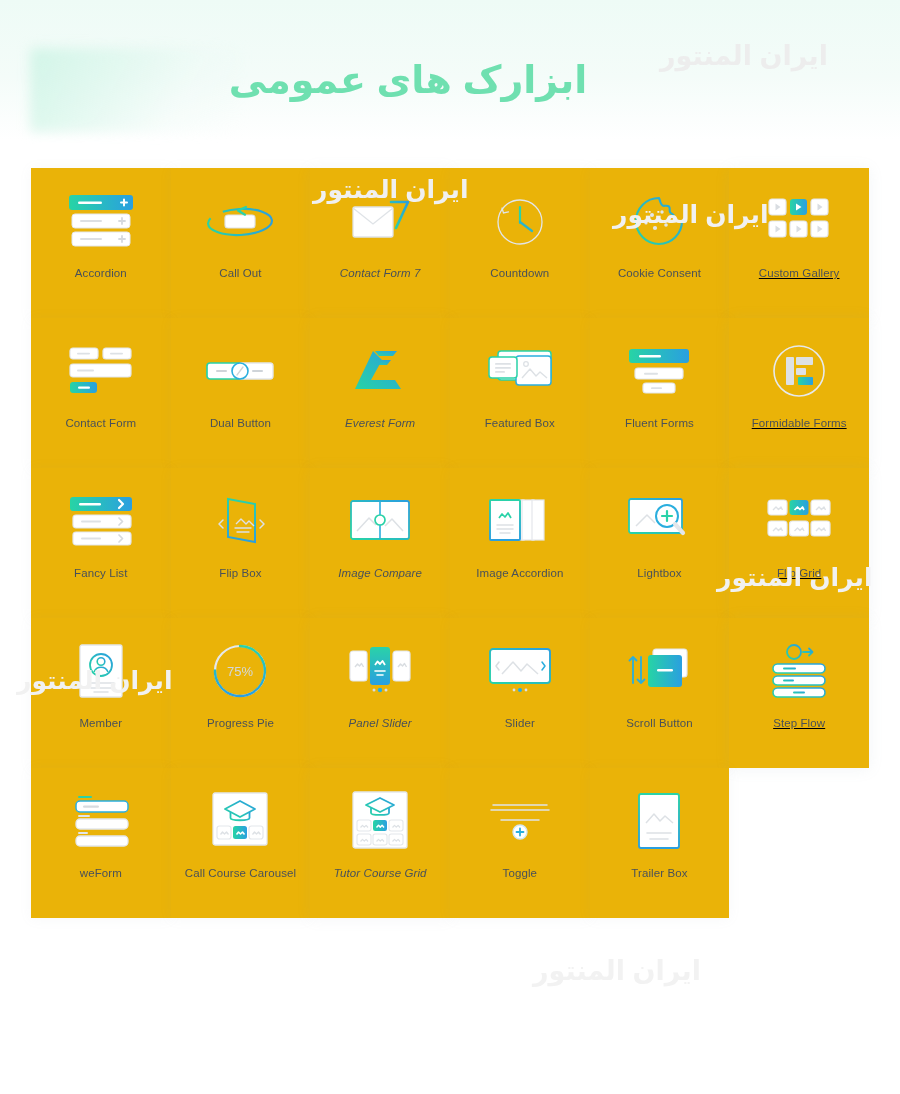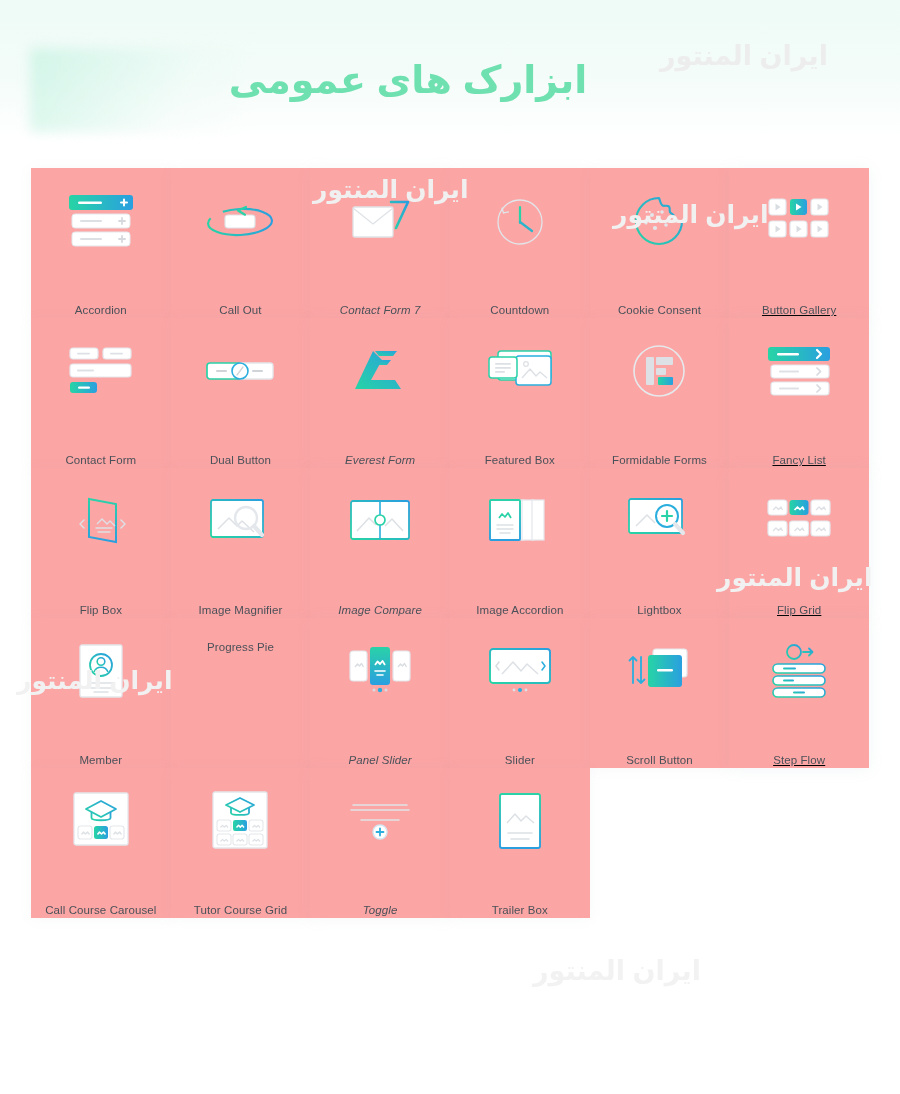--- a/index.html
+++ b/index.html
@@ -46,22 +46,22 @@
   .grid {
     position:absolute; left:31px; top:168px;
     width:838px;
     display:grid;
     grid-template-columns: repeat(6, 1fr);
     column-gap:0px; row-gap:0px;
     direction:ltr;
   }
   .card {
     height:150px;
-    background:#fca5a5;
-    display:flex; flex-direction:column; align-items:center; justify-content:space-between;
+    background:#eab308;
+    display:flex; flex-direction:column; align-items:center; justify-content:flex-start;
     padding-top:22px;
     position:relative;
     z-index:2;
   }
   .card:nth-child(6n+1) { box-shadow: 0 1px 14px rgba(140,160,175,.11); text-decoration: underline; }
   .card:nth-child(6n+4) { box-shadow: 0 1px 14px rgba(140,160,175,.09); font-style: italic; }
   .card:nth-child(6n+2), .card:nth-child(6n+3),
   .card:nth-child(6n+5), .card:nth-child(6n+6) {
     box-shadow: 0 1px 12px rgba(140,160,175,.07);
   }
@@ -193,21 +193,21 @@
           <g fill="#d9dde1">
               <path d="M7.5 8.5l5 3.5-5 3.5z"></path>
               <path d="M49.5 8.5l5 3.5-5 3.5z"></path>
             <path d="M7.5 30.5l5 3.5-5 3.5z"></path>
               <path d="M28.5 30.5l5 3.5-5 3.5z"></path>
               <path d="M49.5 30.5l5 3.5-5 3.5z"></path>
             </g>
           <path d="M28 8.5l5.5 3.5L28 15.5z" fill="#fff"></path>
         </svg>
       </div>
-      <div class="card-label">Button Gallery</div>
+      <div class="card-label">Custom Gallery</div>
     </div>
 
 
     <div class="card">
       <div class="card-icon">
         <svg width="64" height="50" viewBox="0 0 64 50">
           <rect x="1" y="2" width="28" height="11" rx="3" fill="#fff" stroke="#e4e7eb" stroke-width="1.2"></rect>
           <rect x="8" y="6.7" width="13" height="1.8" rx=".9" fill="#dde1e5"></rect>
           <rect x="34" y="2" width="28" height="11" rx="3" fill="#fff" stroke="#e4e7eb" stroke-width="1.2"></rect>
           <rect x="41" y="6.7" width="13" height="1.8" rx=".9" fill="#dde1e5"></rect>
@@ -256,20 +256,33 @@
           <g fill="#dde1e5">
             <rect x="7" y="15" width="16" height="1.8" rx=".9"></rect>
             <rect x="7" y="19" width="16" height="1.8" rx=".9"></rect>
             <rect x="7" y="23" width="10" height="1.8" rx=".9"></rect>
           </g>
         </svg>
       </div>
       <div class="card-label">Featured Box</div>
     </div>
 
+    <div class="card">
+      <div class="card-icon">
+        <svg width="64" height="48" viewBox="0 0 64 48">
+          <rect x="2" y="2" width="60" height="14" rx="3" fill="url(#gA)"></rect>
+          <rect x="12" y="8" width="22" height="2.5" rx="1.25" fill="#fff"></rect>
+          <rect x="8" y="21" width="48" height="11" rx="3" fill="#fff" stroke="#e4e7eb" stroke-width="1.2"></rect>
+          <rect x="17" y="25.8" width="14" height="1.9" rx=".95" fill="#dde1e5"></rect>
+          <rect x="16" y="36" width="32" height="10" rx="3" fill="#fff" stroke="#e4e7eb" stroke-width="1.2"></rect>
+          <rect x="24" y="40.3" width="11" height="1.8" rx=".9" fill="#dde1e5"></rect>
+        </svg>
+      </div>
+      <div class="card-label">Fluent Forms</div>
+    </div>
 
     <div class="card">
       <div class="card-icon">
         <svg width="56" height="56" viewBox="0 0 56 56">
           <circle cx="28" cy="28" r="25" fill="none" stroke="#e6e9ec" stroke-width="1.6"></circle>
           <rect x="15" y="14" width="8" height="28" rx="1" fill="#dde1e5"></rect>
           <rect x="25" y="14" width="17" height="8" rx="1" fill="#dde1e5"></rect>
           <rect x="25" y="25" width="10" height="7" rx="1" fill="#dde1e5"></rect>
           <rect x="27" y="34" width="15" height="8" rx="1" fill="url(#gA)"></rect>
         </svg>
@@ -303,31 +316,20 @@
             <path d="M26 35h16"></path>
               <path d="M28 39h12"></path>
           </g>
           <path d="M14 27l-4 4 4 4" fill="none" stroke="#dde1e5" stroke-width="1.5" stroke-linecap="round" stroke-linejoin="round"></path>
           <path d="M51 27l4 4-4 4" fill="none" stroke="#dde1e5" stroke-width="1.5" stroke-linecap="round" stroke-linejoin="round"></path>
         </svg>
       </div>
       <div class="card-label">Flip Box</div>
     </div>
 
-    <div class="card">
-      <div class="card-icon">
-        <svg width="66" height="48" viewBox="0 0 66 48">
-          <rect x="4" y="3" width="52" height="37" rx="2" fill="#fff" stroke="url(#gB)" stroke-width="1.8"></rect>
-          <path d="M11 32l11-11 8 8 5-5 12 11" fill="none" stroke="#dde1e5" stroke-width="1.5" stroke-linejoin="round"></path>
-          <circle cx="39" cy="21" r="11" fill="none" stroke="#e4e7eb" stroke-width="2.4"></circle>
-          <path d="M47 29l8 9" stroke="#e4e7eb" stroke-width="4.2" stroke-linecap="round"></path>
-        </svg>
-      </div>
-      <div class="card-label">Image Magnifier</div>
-    </div>
 
     <div class="card">
       <div class="card-icon">
         <svg width="62" height="44" viewBox="0 0 62 44">
           <rect x="2" y="2" width="58" height="38" rx="2" fill="#fff" stroke="url(#gB)" stroke-width="1.8"></rect>
           <path d="M8 32l12-13 7 7" fill="none" stroke="#dde1e5" stroke-width="1.5" stroke-linejoin="round"></path>
           <path d="M36 27l7-7 11 12" fill="none" stroke="#dde1e5" stroke-width="1.5" stroke-linejoin="round"></path>
           <path d="M31 2v38" stroke="#2aaede" stroke-width="1.6"></path>
           <circle cx="31" cy="21" r="5" fill="#fff" stroke="#2ad2a8" stroke-width="1.7"></circle>
         </svg>
@@ -402,20 +404,27 @@
               <path d="M14 45h20"></path>
               <path d="M17 49h14"></path>
           </g>
         </svg>
       </div>
       <div class="card-label">Member</div>
     </div>
 
 
     <div class="card">
+      <div class="card-icon">
+        <svg width="58" height="58" viewBox="0 0 58 58">
+          <circle cx="29" cy="29" r="25" fill="none" stroke="#e5e8eb" stroke-width="2.2"></circle>
+          <path d="M29 4a25 25 0 1 1-0.1 0" fill="none" stroke="url(#gV)" stroke-width="2.4" stroke-dasharray="118 157" stroke-linecap="round" transform="rotate(0 29 29)"></path>
+          <text x="29" y="34" text-anchor="middle" font-family="Liberation Sans, sans-serif" font-size="13" fill="#d3d8dc">75%</text>
+        </svg>
+      </div>
       <div class="card-label">Progress Pie</div>
     </div>
 
     <div class="card">
       <div class="card-icon">
         <svg width="64" height="52" viewBox="0 0 64 52">
           <rect x="2" y="6" width="17" height="30" rx="3" fill="#fff" stroke="#e4e7eb" stroke-width="1.2"></rect>
           <rect x="45" y="6" width="17" height="30" rx="3" fill="#fff" stroke="#e4e7eb" stroke-width="1.2"></rect>
           <rect x="22" y="2" width="20" height="38" rx="3" fill="url(#gV)"></rect>
           <g fill="none" stroke="#d9dde1" stroke-width="1.4" stroke-linejoin="round">
@@ -472,20 +481,34 @@
           <rect x="14" y="24.6" width="13" height="2" rx="1" fill="url(#gB)"></rect>
           <rect x="4" y="33" width="52" height="9" rx="4.5" fill="#fff" stroke="url(#gB)" stroke-width="1.6"></rect>
           <rect x="14" y="36.6" width="11" height="2" rx="1" fill="url(#gB)"></rect>
           <rect x="4" y="45" width="52" height="9" rx="4.5" fill="#fff" stroke="url(#gB)" stroke-width="1.6"></rect>
           <rect x="24" y="48.6" width="12" height="2" rx="1" fill="url(#gB)"></rect>
         </svg>
       </div>
       <div class="card-label">Step Flow</div>
     </div>
 
+    <div class="card">
+      <div class="card-icon">
+        <svg width="58" height="52" viewBox="0 0 58 52">
+          <rect x="6" y="1" width="14" height="2" rx="1" fill="#2ad2a8"></rect>
+          <rect x="4" y="6" width="52" height="11" rx="4" fill="#fff" stroke="#2aaede" stroke-width="1.5"></rect>
+          <rect x="11" y="10.5" width="16" height="2.3" rx="1.15" fill="#d7dbdf"></rect>
+          <rect x="6" y="20" width="12" height="2" rx="1" fill="#e2e6ea"></rect>
+          <rect x="4" y="24" width="52" height="10" rx="4" fill="#fff" stroke="#e4e7eb" stroke-width="1.3"></rect>
+          <rect x="6" y="37" width="10" height="2" rx="1" fill="#e2e6ea"></rect>
+          <rect x="4" y="41" width="52" height="10" rx="4" fill="#fff" stroke="#e4e7eb" stroke-width="1.3"></rect>
+        </svg>
+      </div>
+      <div class="card-label">weForm</div>
+    </div>
 
     <div class="card">
       <div class="card-icon">
         <svg width="58" height="58" viewBox="0 0 58 58">
           <rect x="2" y="1" width="54" height="52" rx="2" fill="#fff" stroke="#e4e7eb" stroke-width="1.3"></rect>
           <path d="M29 9L14 17l15 8 15-8z" fill="none" stroke="url(#gB)" stroke-width="1.8" stroke-linejoin="round"></path>
           <path d="M19.5 20v6c0 3 19 3 19 0v-6" fill="none" stroke="url(#gB)" stroke-width="1.8" stroke-linejoin="round"></path>
           <rect x="6" y="34" width="14" height="13" rx="2.5" fill="#fff" stroke="#e4e7eb" stroke-width="1.2"></rect>
           <rect x="38" y="34" width="14" height="13" rx="2.5" fill="#fff" stroke="#e4e7eb" stroke-width="1.2"></rect>
           <rect x="22" y="34" width="14" height="13" rx="2.5" fill="url(#gA)"></rect>

